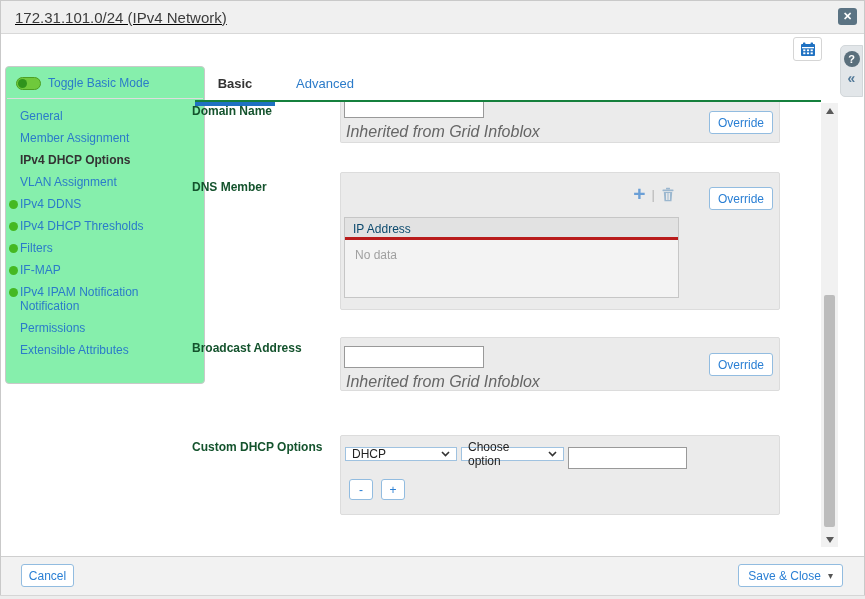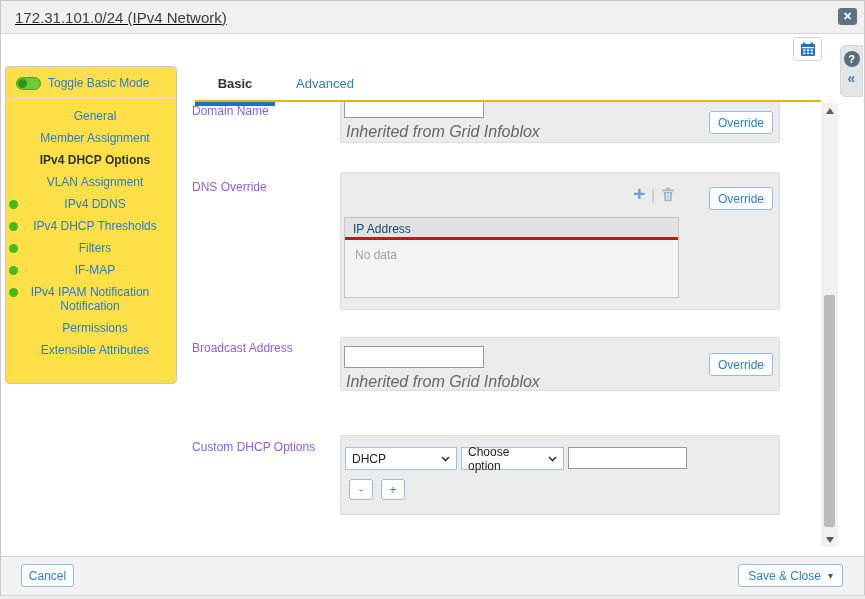--- a/index.html
+++ b/index.html
@@ -21,46 +21,46 @@
                   border:1px solid #d5d5d5; border-radius:3px; display:flex; align-items:center;
                   justify-content:center; cursor:pointer; }
   .help-panel { position:absolute; right:2px; top:45px; width:23px; height:52px; background:#e2e6e9;
                 border:1px solid #d2d7da; border-radius:5px 0 0 5px; display:flex; flex-direction:column;
                 align-items:center; padding-top:5px; gap:4px; }
   .help-circle { width:16px; height:16px; border-radius:50%; background:#5a6f7c; color:#fff;
                  font-size:11px; font-weight:bold; text-align:center; line-height:16px; cursor:pointer; }
   .collapse-glyph { color:#537a99; font-size:14px; font-weight:bold; line-height:14px; cursor:pointer; }
 
   
-  .sidebar { position:absolute; left:5px; top:66px; width:172px; height:318px; background:#fde047;
-             border:1px solid #c9c9c9; border-radius:4px; font-size:12px;text-align:center; }
+  .sidebar { position:absolute; left:5px; top:66px; width:200px; height:318px; background:#86efac;
+             border:1px solid #c9c9c9; border-radius:4px; font-size:12px; }
   .toggle-row { display:flex; align-items:center; gap:7px; padding:9px 10px 8px 10px; cursor:pointer; }
   .toggle-pill { width:25px; height:13px; border-radius:7px; background:#6fc93c; border:1px solid #4da022;
                  position:relative; flex:0 0 auto; }
   .toggle-pill::after { content:""; position:absolute; left:1px; top:1px; width:9px; height:9px;
                         border-radius:50%; background:#2f941c; }
   .toggle-label { color:#2b7bc9; }
   .sidebar .sep { border-top:1px solid #ddd; margin:0 1px; }
   .nav-list { list-style:none; padding:6px 0 0 0; }
   .nav-item { position:relative; padding:4px 6px 4px 14px; line-height:14px; color:#2b7bc9; cursor:pointer; }
   .nav-item.active { color:#333; font-weight:bold; cursor:default; }
   .nav-item .bullet { position:absolute; left:3px; top:7px; width:9px; height:9px; border-radius:50%;
                       background:#45b822; }
 
   
   .tabbar { position:absolute; left:195px; top:68px; width:626px; height:34px;
-            border-bottom:2px solid #eab308; display:flex; align-items:flex-end; }
+            border-bottom:2px solid #15803d; display:flex; align-items:flex-end; }
   .tab { font-size:13px; padding:8px 0 9px 0; width:80px; text-align:center; color:#2b7bc9; cursor:pointer; position:relative; }
   .tab.active { color:#333; font-weight:bold; cursor:default; }
   .tab.active::after { content:""; position:absolute; left:0; right:0; bottom:-6px; height:4px; background:#1f71c2; }
   .tab + .tab { margin-left:10px; }
 
   
   .content { position:absolute; left:195px; top:104px; width:626px; height:443px; }
-  .row-label { position:absolute; left:-3px; width:145px; font-size:12px; font-weight:normal; color:#8b5cf6; line-height:14px; }
+  .row-label { position:absolute; left:-3px; width:145px; font-size:12px; font-weight:bold; color:#14532d; line-height:14px; }
   .graybox { position:absolute; left:145px; width:440px; background:#ebebeb; border:1px solid #dcdcdc;
              border-radius:2px; }
   .text-input { background:#fff; border:1px solid #999; height:22px; width:140px; font-size:12px;
                 padding:0 4px; font-family:"Liberation Sans",sans-serif; }
   .inherited { font-style:italic; color:#666; font-size:16px; }
   .btn { background:#fff; border:1px solid #92bce0; border-radius:3px; color:#2a7fd4; font-size:12px;
          font-family:"Liberation Sans",sans-serif; cursor:pointer; display:inline-flex;
          align-items:center; justify-content:center; }
   .override-btn { position:absolute; right:6px; width:64px; height:23px; }
 
@@ -68,21 +68,21 @@
   .mini-table { position:absolute; left:3px; top:44px; width:335px; height:81px; border:1px solid #c6c6c6; background:#f3f3f3; }
   .mini-table .thead { height:22px; background:#e2e2e2; border-bottom:3px solid #b91c1c; color:#0c4a6e;
                        font-size:12px; line-height:22px; padding-left:8px; }
   .mini-table .nodata { color:#a0a0a0; font-size:12px; padding:8px 0 0 10px; }
   .iconbar { position:absolute; right:104px; top:12px; display:flex; align-items:center; gap:6px; }
   .plus-icon { color:#6b9fd6; font-size:21px; font-weight:bold; line-height:18px; cursor:pointer; }
   .icon-sep { color:#b5b5b5; font-size:13px; }
   .trash-icon { cursor:pointer; display:inline-flex; }
 
   
-  .fake-select { background:#fff; border:1px solid #9fc2e0; height:23px; display:inline-flex;
+  .fake-select { background:#fff; border:1px solid #9fc2e0; height:14px; display:inline-flex;
                  align-items:center; justify-content:space-between; font-size:12px; color:#222;
                  padding:0 6px; cursor:pointer; }
   .chev { display:inline-flex; margin-left:6px; }
 
   .small-btn { width:24px; height:21px; font-size:12px; }
 
   
   .vscroll { position:absolute; left:821px; top:103px; width:17px; height:444px; background:#f1f1f1; }
   .vscroll .arrow { position:absolute; left:0; width:17px; height:15px; display:flex; align-items:center; justify-content:center; cursor:pointer; }
   .tri-up { width:0; height:0; border-left:4px solid transparent; border-right:4px solid transparent; border-bottom:6px solid #5a5a5a; }
@@ -160,21 +160,21 @@
 
   <div class="content">
 
     <div class="row-label" style="top:0px;">Domain Name</div>
     <div class="graybox" style="top:-2px; height:41px; overflow:hidden; border-top:none; border-radius:0 0 2px 2px;">
       <input class="text-input" style="position: absolute; left: 3px; top: -6px;" value="">
       <div class="inherited" style="position:absolute; left:5px; top:21px;">Inherited from Grid Infoblox</div>
       <button class="btn override-btn" style="top:9px;">Override</button>
     </div>
 
-    <div class="row-label" style="top:76px;">DNS Override</div>
+    <div class="row-label" style="top:76px;">DNS Member</div>
     <div class="graybox" style="top:68px; height:138px;">
       <div class="iconbar">
         <span class="plus-icon">+</span>
         <span class="icon-sep">|</span>
         <span class="trash-icon">
           <svg width="14" height="15" viewBox="0 0 14 15">
             <g fill="#9bb7cf">
               <rect x="1.5" y="2.6" width="11" height="1.6" rx="0.4"></rect>
               <rect x="5" y="0.8" width="4" height="1.6" rx="0.4"></rect>
               <path d="M2.8 5h8.4l-0.7 9.2H3.5z"></path>

